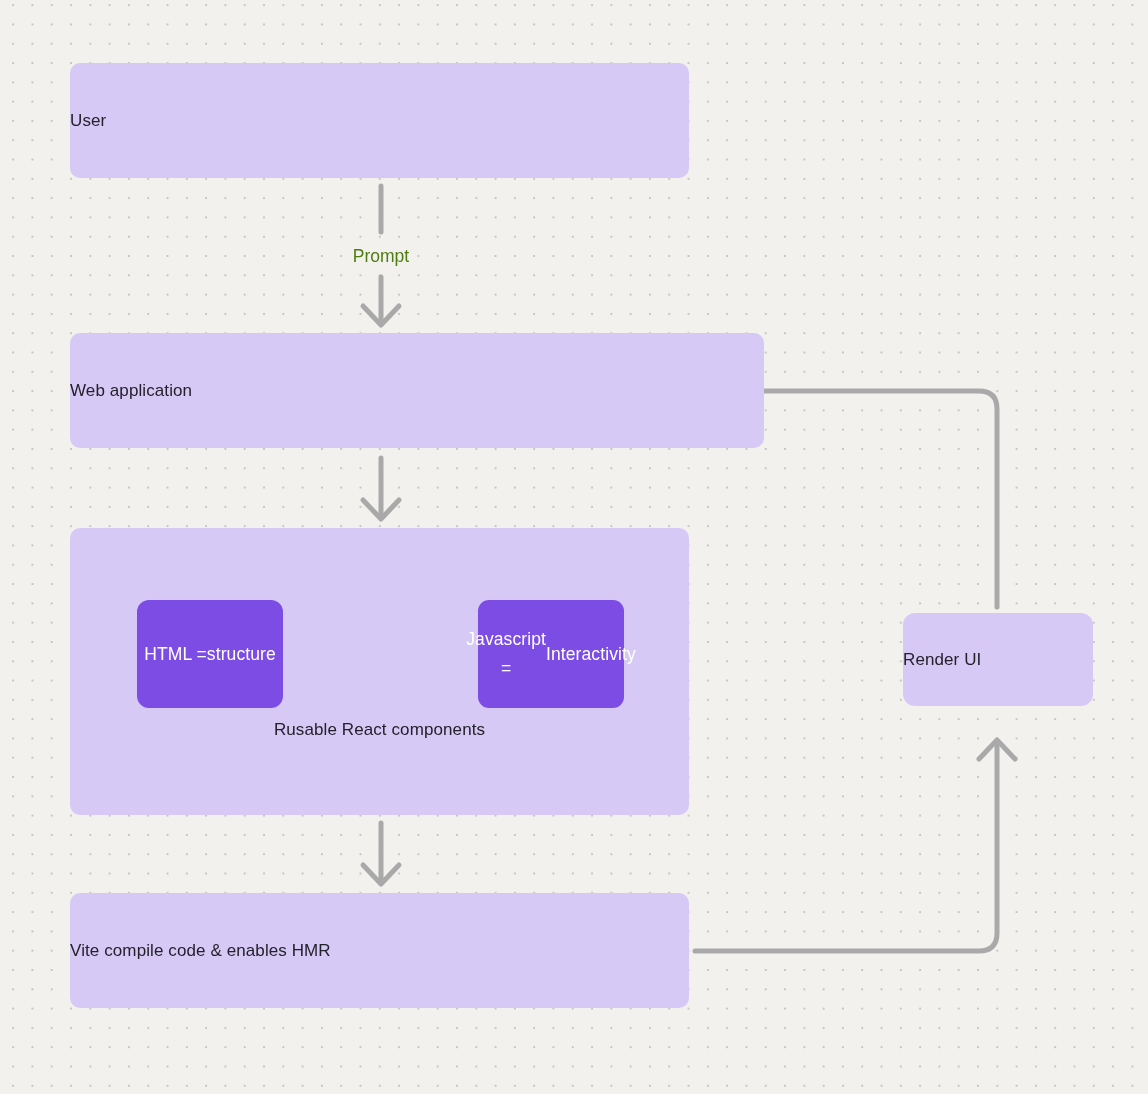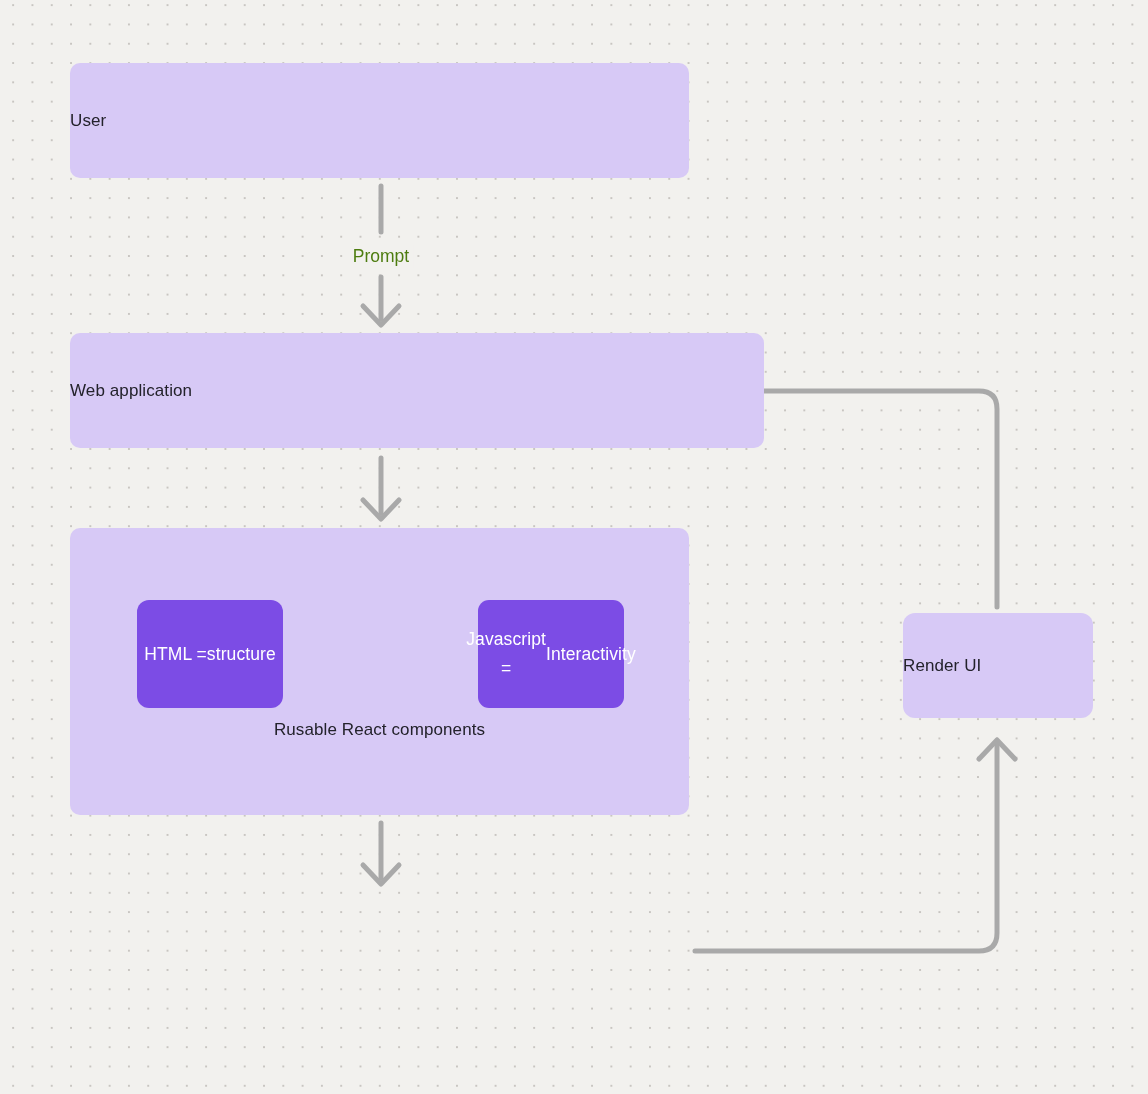--- a/index.html
+++ b/index.html
@@ -38,21 +38,21 @@
     display: flex;
     align-items: center;
     color: #23222b;
     font-size: 17px;
     letter-spacing: 0.1px;
   }
   .node-user      { left: 70px;  top: 63px;  width: 619px; height: 115px; }
   .node-webapp    { left: 70px;  top: 333px; width: 694px; height: 115px; }
   .node-group     { left: 70px;  top: 528px; width: 619px; height: 287px; }
   .node-vite      { left: 70px;  top: 893px; width: 619px; height: 115px; }
-  .node-renderui  { left: 903px; top: 613px; width: 190px; height: 105px; border-radius: 12px; }
+  .node-renderui  { left: 903px; top: 613px; width: 190px; height: 93px; border-radius: 12px; }
   .accent {
     position: absolute;
     top: 36px;
     width: 146px;
     height: 108px;
     background: #7c4ce5;
     border-radius: 12px;
     display: flex;
     align-items: center;
     justify-content: center;
@@ -126,18 +126,21 @@
       <span>HTML =</span>
       <span>structure</span>
     </div>
     <div class="accent accent-3">
       <span>Javascript =</span>
       <span>Interactivity</span>
     </div>
     <div class="group-label">Rusable React components</div>
   </div>
 
+  <div class="node node-vite">
+    <span>Vite compile code &amp; enables HMR</span>
+  </div>
 
   <div class="node node-renderui">
     <span>Render UI</span>
   </div>
 
 </div>
 
 </body></html>

